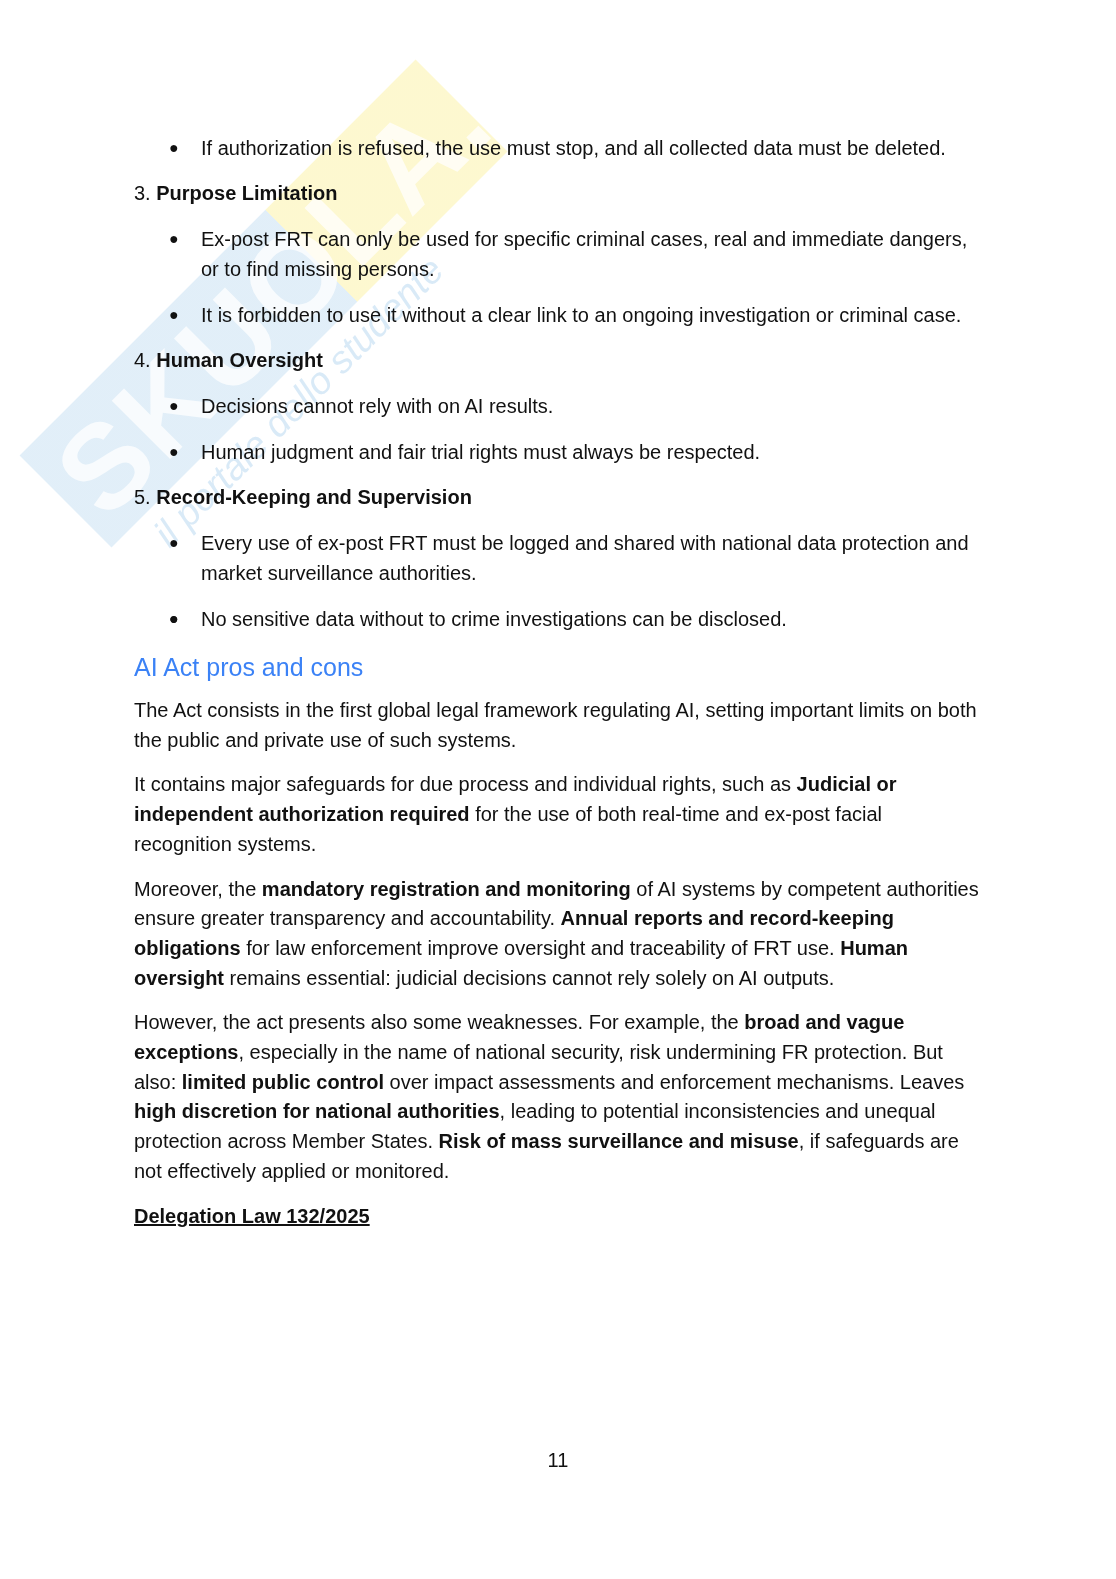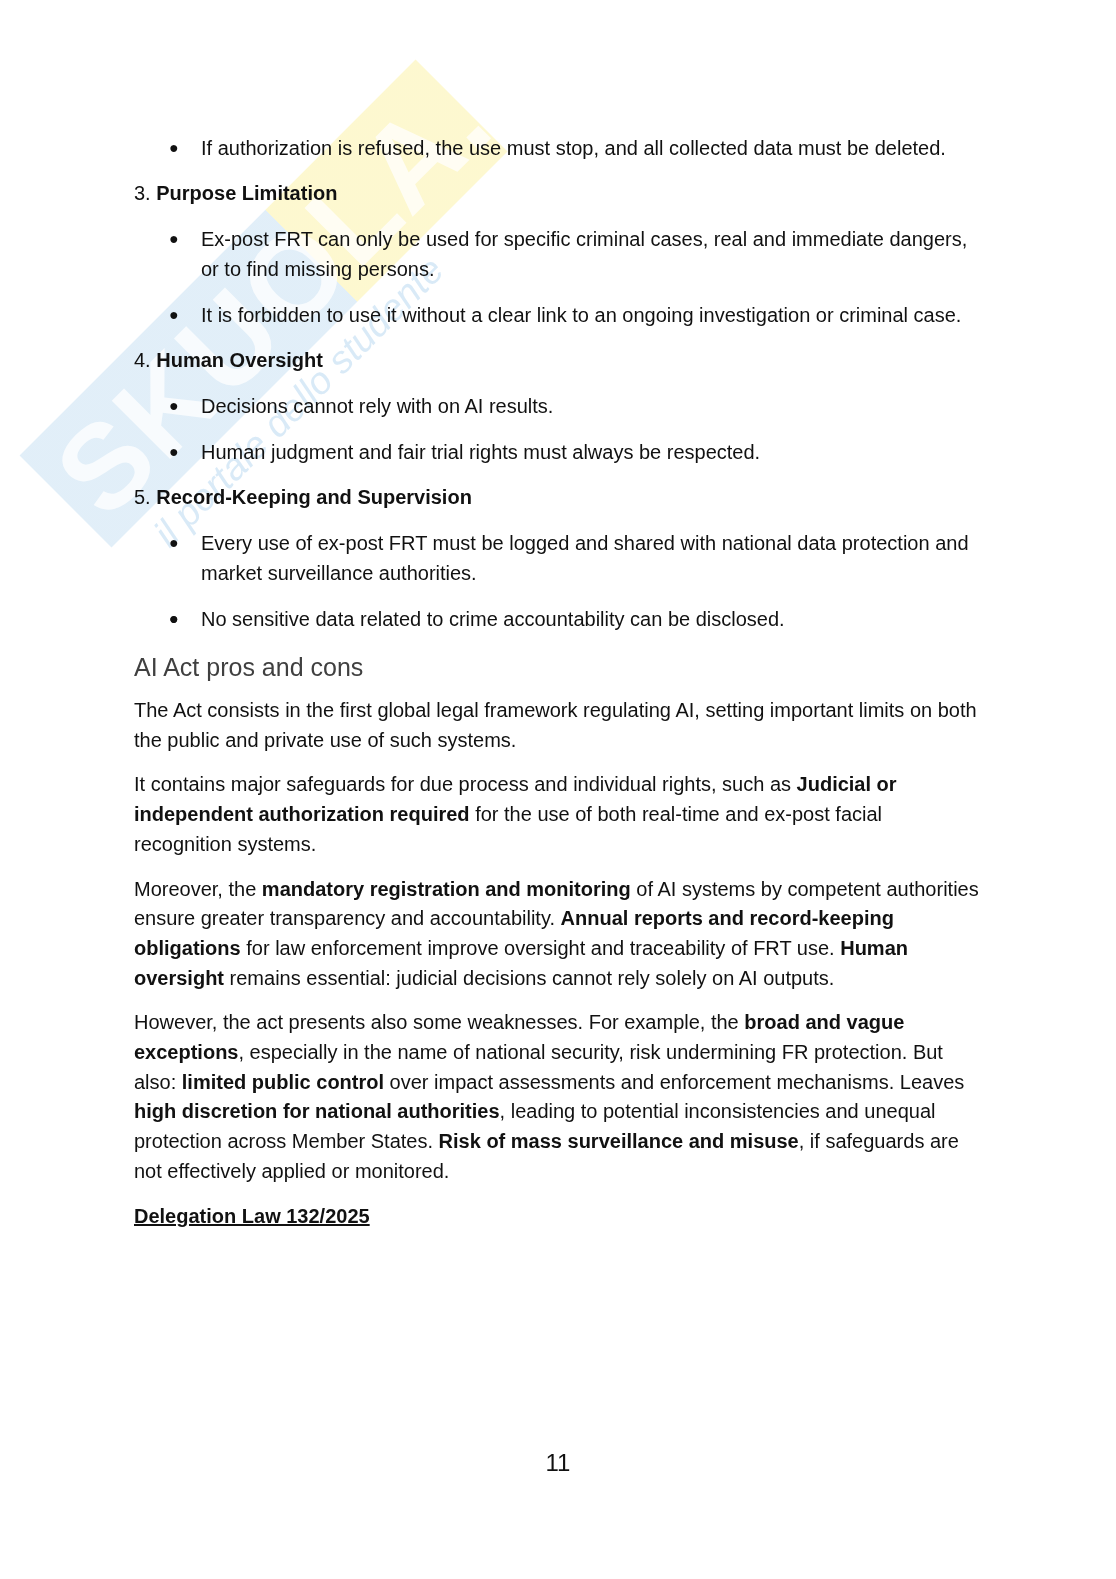--- a/index.html
+++ b/index.html
@@ -15,24 +15,24 @@
   .wm-text { position: absolute; left: 14px; top: 42px; font-size: 120px; font-weight: bold;
              color: rgba(255,255,255,0.75); letter-spacing: 2px; font-family: "Liberation Sans", sans-serif; line-height: 130px; }
   .wm-sub { position: absolute; left: 40px; top: 178px; font-size: 38px; font-style: italic;
             color: rgba(120,180,225,0.28); font-family: "Liberation Sans", sans-serif; white-space: nowrap; }
 
   .content { position: absolute; left: 134px; top: 133px; width: 845px; z-index: 1; font-size: 20px; }
   .bullet { position: relative; padding-left: 67px; line-height: 30px; margin: 0; }
   .bullet .dot { position: absolute; left: 35px; top: 0; font-size: 16px; }
   .num { line-height: 30px; margin: 0; }
   .num b { font-weight: bold; }
-  h2 { font-weight: normal; font-size: 25px; color: #404040; margin: 0; line-height: 34px; }
+  h2 { font-weight: normal; font-size: 25px; color: #3b82f6; margin: 0; line-height: 34px; }
   p.body { margin: 0; line-height: 29.7px; }
   .u { text-decoration: underline; font-weight: bold; }
-  .pagenum { position: absolute; left: 0; width: 1116px; top: 1449px; text-align: center; font-size: 24px; z-index: 1; }
+  .pagenum { position: absolute; left: 0; width: 1116px; top: 1449px; text-align: center; font-size: 20px; z-index: 1; }
 </style>
 </head>
 <body>
 
 <div class="page">
 
   <div class="wm">
     <div class="wm-band"></div>
     <div class="wm-text"><span>SKUOLA</span><span>.net</span></div>
     <div class="wm-sub">il portale dello studente</div>
@@ -74,21 +74,21 @@
     </p>
     <div class="bullet" style="margin-bottom:16px;">
       <span class="dot">●</span>
       <span>Every use of ex-post FRT must be logged and shared with national data protection and market surveillance authorities.</span>
     </div>
     <div class="bullet" style="margin-bottom:16px;">
       <span class="dot">●</span>
     </div>
     <div class="bullet" style="margin-bottom:16px;">
       <span class="dot">●</span>
-      <span>No sensitive data related to crime accountability can be disclosed.</span>
+      <span>No sensitive data without to crime investigations can be disclosed.</span>
     </div>
 
     <h2 style="margin-bottom:12px;">AI Act pros and cons</h2>
 
     <p class="body" style="margin-bottom:15px;">The Act consists in the first global legal framework regulating AI, setting important limits on both the public and private use of such systems.</p>
 
     <p class="body" style="margin-bottom:15px;">
       <span>It contains major safeguards for due process and individual rights, such as </span><b>Judicial or independent authorization required</b><span> for the use of both real-time and ex-post facial recognition systems.</span>
     </p>
 

